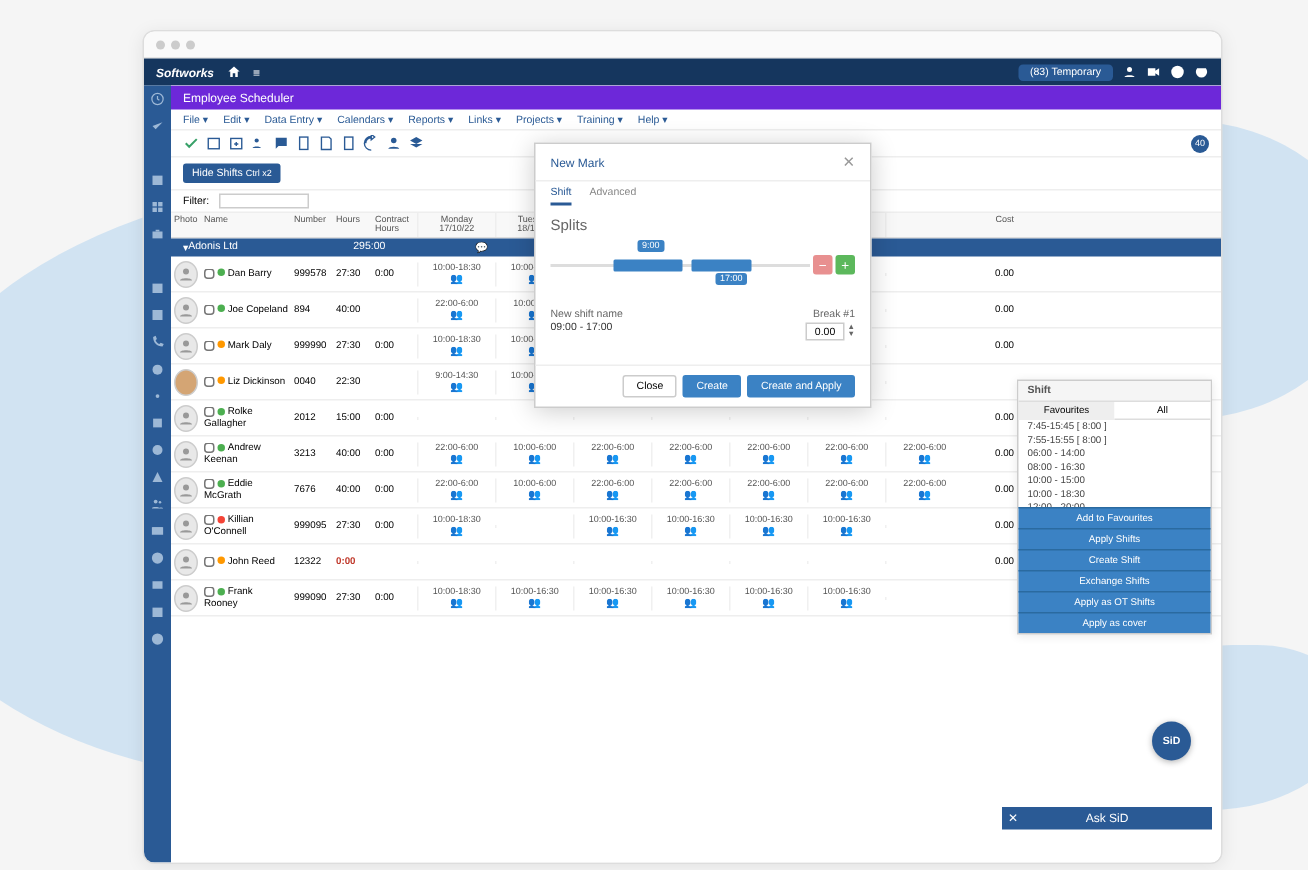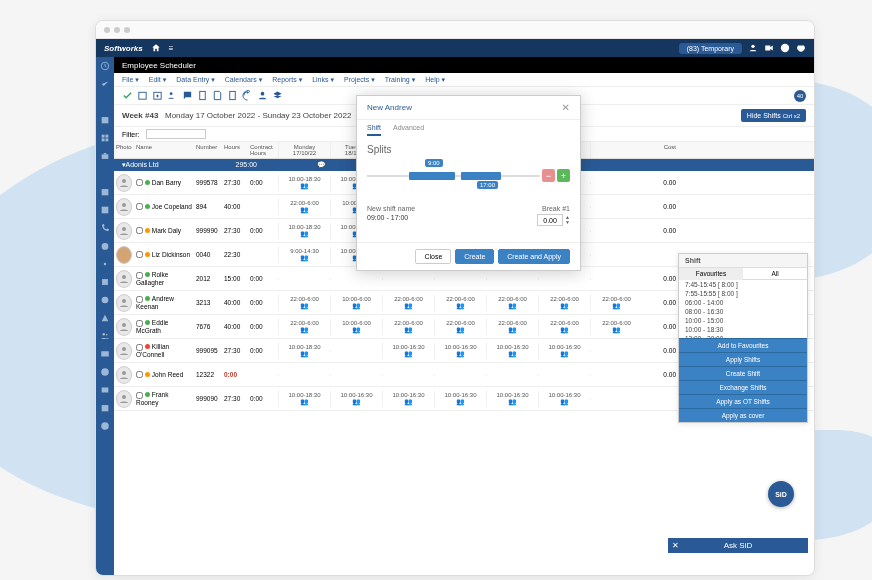--- a/index.html
+++ b/index.html
@@ -14,21 +14,21 @@
 .topbar{height:18px;background:#15365e;display:flex;align-items:center;justify-content:space-between;padding:0 8px;color:#fff;font-size:8px}
 .topbar-left{display:flex;align-items:center;gap:8px}
 .topbar-right{display:flex;align-items:center;gap:6px}
 .logo{font-style:italic;font-weight:bold}
 .hamburger{display:inline-block;cursor:pointer}
 .context-pill{background:#2a5a95;padding:2px 8px;border-radius:3px;font-size:7px}
 .icon-s{width:10px;height:10px;fill:#fff}
 .sidebar{position:absolute;left:0;top:36px;bottom:0;width:18px;background:#2a5a95;display:flex;flex-direction:column;align-items:center;padding-top:4px;gap:8px}
 .sidebar .sicon{width:10px;height:10px;fill:#9db8d6;cursor:pointer}
 .main{position:absolute;left:18px;top:36px;right:0;bottom:0;overflow:hidden;background:#fff}
-.titlebar{height:16px;background:#000000;color:#fff;font-size:8px;display:flex;align-items:center;padding:0 8px}
+.titlebar{height:16px;background:#6d28d9;color:#fff;font-size:8px;display:flex;align-items:center;padding:0 8px}
 .menubar{height:14px;display:flex;align-items:center;gap:10px;padding:0 8px;font-size:7px;color:#2a5a95;border-bottom:1px solid #eee}
 .menubar span{cursor:pointer}
 .toolbar{height:18px;display:flex;align-items:center;gap:4px;padding:0 8px;border-bottom:1px solid #eee;position:relative}
 .toolbar .ticon{width:11px;height:11px;fill:#2a5a95;cursor:pointer}
 .toolbar .check{fill:#38a169}
 .toolbar .badge40{position:absolute;right:8px;width:12px;height:12px;background:#2a5a95;color:#fff;border-radius:50%;font-size:6px;display:flex;align-items:center;justify-content:center}
 .weekbar{display:flex;align-items:center;justify-content:space-between;padding:4px 8px;border-bottom:1px solid #eee}
 .weeklabel{font-size:8px;color:#444}
 .weeknum{font-weight:bold}
 .hide-shifts{background:#2a5a95;color:#fff;font-size:7px;padding:3px 6px;border:none;border-radius:2px;cursor:pointer}
@@ -259,24 +259,20 @@
           <circle cx="12" cy="8" r="4"></circle>
           <path d="M4 20c0-4 16-4 16 0"></path>
         </svg>
       <svg class="ticon" viewBox="0 0 24 24">
           <path d="M12 3l9 5-9 5-9-5z M3 13l9 5 9-5"></path>
         </svg>
       <div class="badge40">40</div>
     </div>
 
     <div class="weekbar">
-      <div class="weeklabel">
-        <span class="weeknum">Week #43</span>&nbsp;&nbsp;
-        <span>Monday 17 October 2022 - Sunday 23 October 2022</span>
-      </div>
       <button class="hide-shifts">
         <span>Hide Shifts</span>&nbsp;<span style="font-size:6px">Ctrl x2</span>
       </button>
     </div>
 
     <div class="filterrow">
       <span>Filter:</span>
       <input type="text" style="">
     </div>
 
@@ -656,21 +652,21 @@
     <div class="sid-box">
       <div class="sid-head">
         <span class="x">✕</span>
         <span>Ask SiD</span>
       </div>
     </div>
   </div>
 
   <div class="modal">
     <div class="modal-head">
-      <span>New Andrew</span>
+      <span>New Mark</span>
       <span class="close">✕</span>
     </div>
     <div class="modal-tabs">
       <div class="tab active">Shift</div>
       <div class="tab">Advanced</div>
     </div>
     <div class="modal-body">
       <div class="splits-label">Splits</div>
       <div class="timeline">
         <div class="track"></div>

